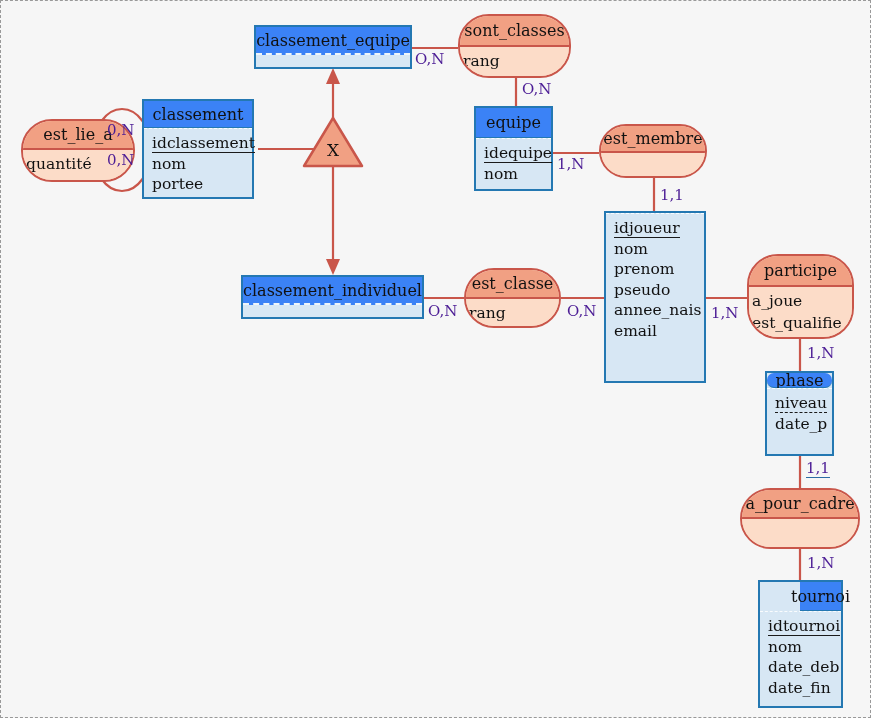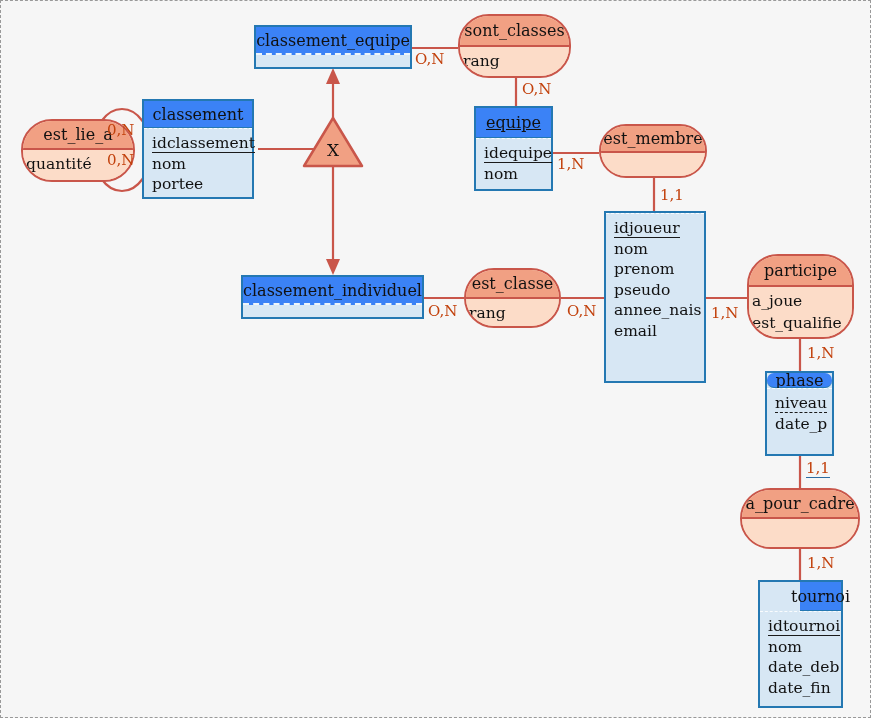--- a/index.html
+++ b/index.html
@@ -44,21 +44,21 @@
     font-size:16px; border-bottom:2px solid #c9564a; white-space:nowrap;
   }
   .a-body {
     flex:1; box-sizing:border-box; background:#fcdcc8;
     padding:4px 3px 0; font-size:15.5px;
   }
   .a-body .attr { line-height:21.5px; }
 
   
   .card {
-    position:absolute; z-index:3; font-size:15px; color:#c2410c;
+    position:absolute; z-index:3; font-size:15px; color:#4c1d95;
     white-space:nowrap; line-height:17px;
   }
   .card.u span { border-bottom:1.5px solid #2b6ca3; }
 
   
   #x-label {
     position:absolute; z-index:3; font-size:17px; color:#111;
     width:30px; text-align:center;
   }
 </style>
@@ -115,21 +115,21 @@
       <div class="attr"><span>portee</span></div>
     </div>
   </div>
 
   <div class="entity empty" style="left:253px; top:24px; width:158px; height:44px;">
     <div class="e-title" style="height:28px;">classement_equipe</div>
     <div class="e-body"></div>
   </div>
 
   <div class="entity" style="left:473px; top:105px; width:79px; height:85px;">
-    <div class="e-title" style="height:30px;text-decoration:underline;">equipe</div>
+    <div class="e-title" style="height:30px;">equipe</div>
     <div class="e-body">
       <div class="attr"><span class="u-solid">idequipe</span></div>
       <div class="attr"><span>nom</span></div>
     </div>
   </div>
 
   <div class="entity" style="left:603px; top:210px; width:102px; height:172px;">
     <div class="e-body">
       <div class="attr"><span class="u-solid">idjoueur</span></div>
       <div class="attr"><span>nom</span></div>

